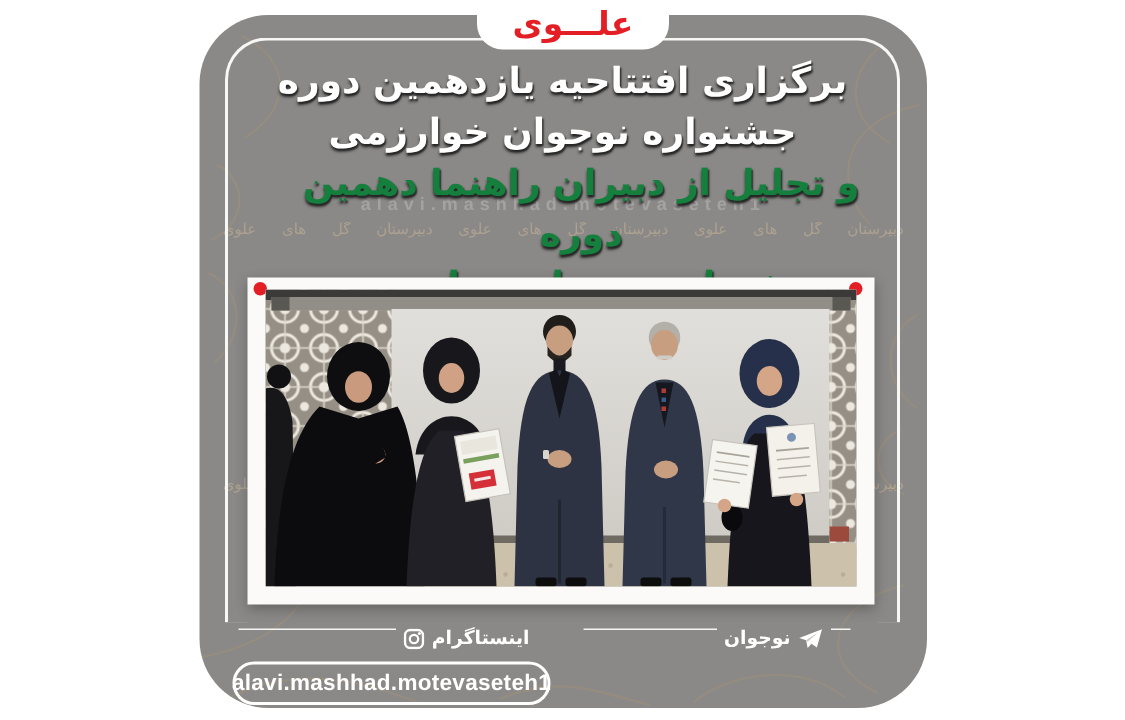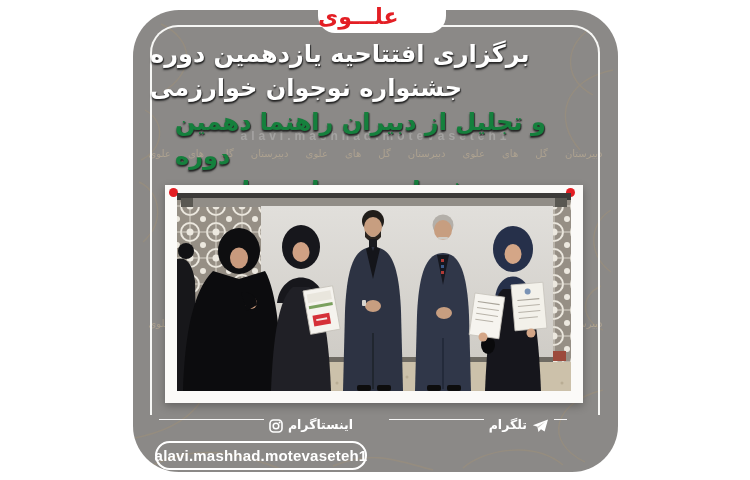--- a/index.html
+++ b/index.html
@@ -12,30 +12,30 @@
   .card-swirls{position:absolute;left:0;top:0;width:100%;height:100%;}
 
   
   .wm{position:absolute;left:0;width:100%;text-align:center;white-space:nowrap;overflow:hidden;}
   .wm-latin{color:rgba(255,255,255,.22);font-family:"Liberation Sans",sans-serif;
             font-weight:bold;font-size:12px;letter-spacing:4px;}
   .wm-fa{color:rgba(222,198,158,.40);font-size:10px;direction:rtl;word-spacing:14px;text-align:center;}
 
   
   .top-badge{position:absolute;left:318px;top:0;width:128px;height:33px;background:#ffffff;
-             border-radius:0 0 17px 17px;display:flex;align-items:center;z-index:6;}
+             border-radius:0 0 17px 17px;display:flex;align-items:center;justify-content:center;z-index:6;}
   .top-badge span{color:#e31e24;font-weight:bold;font-size:22px;direction:rtl;line-height:1;}
 
   
   .outline-frame{position:absolute;left:150px;top:25px;width:446px;height:388px;
                  border:2px solid #f7f7f5;border-bottom:none;
                  border-radius:28px 28px 0 0;z-index:2;}
 
   
-  .headline{position:absolute;left:150px;top:37px;width:450px;text-align:left;
+  .headline{position:absolute;left:150px;top:37px;width:450px;text-align:center;
             direction:rtl;z-index:3;font-weight:bold;font-size:24px;line-height:34px;}
   .headline .white{color:#ffffff;text-shadow:0 2px 2px rgba(35,35,35,.9),1px 1px 1px rgba(35,35,35,.8);}
   .headline .yellow{color:#15803d;text-shadow:0 2px 2px rgba(35,35,35,.9),1px 1px 1px rgba(35,35,35,.8);padding-left:25px;}
 
   
   .photo-frame{position:absolute;left:165px;top:185px;width:418px;height:218px;background:#fbfaf8;
                box-shadow:0 3px 8px rgba(0,0,0,.28);z-index:4;}
   .red-dot{position:absolute;width:9px;height:9px;border-radius:50%;background:#e31e24;top:3px;}
   .red-dot.left{left:4px;} .red-dot.right{right:8px;}
   .photo{position:absolute;left:12px;top:8px;width:394px;height:198px;overflow:hidden;background:#a8a298;}
@@ -230,21 +230,21 @@
       <span class="label-text">اینستاگرام</span>
     </div>
     <div class="pill">
       <span>alavi.mashhad.motevaseteh1</span>
     </div>
   </div>
 
   <div class="social telegram">
     <div class="label-row">
       <div class="rule grow"></div>
-      <span class="label-text">تلگرام</span>
+      <span class="label-text">نوجوان</span>
       <span class="soc-icon">
         <svg width="17" height="14" viewBox="0 0 17 14">
           <path d="M16,0.5 L0.8,6.3 L5.4,7.8 L6.4,13 L9,10.2 L12.6,12.6 Z" fill="#ffffff"></path>
           <path d="M5.4,7.8 L13.5,2.5 L6.4,8.8 Z" fill="#c9c6c2"></path>
         </svg>
       </span>
       <div class="rule short"></div>
     </div>
   </div>
 

